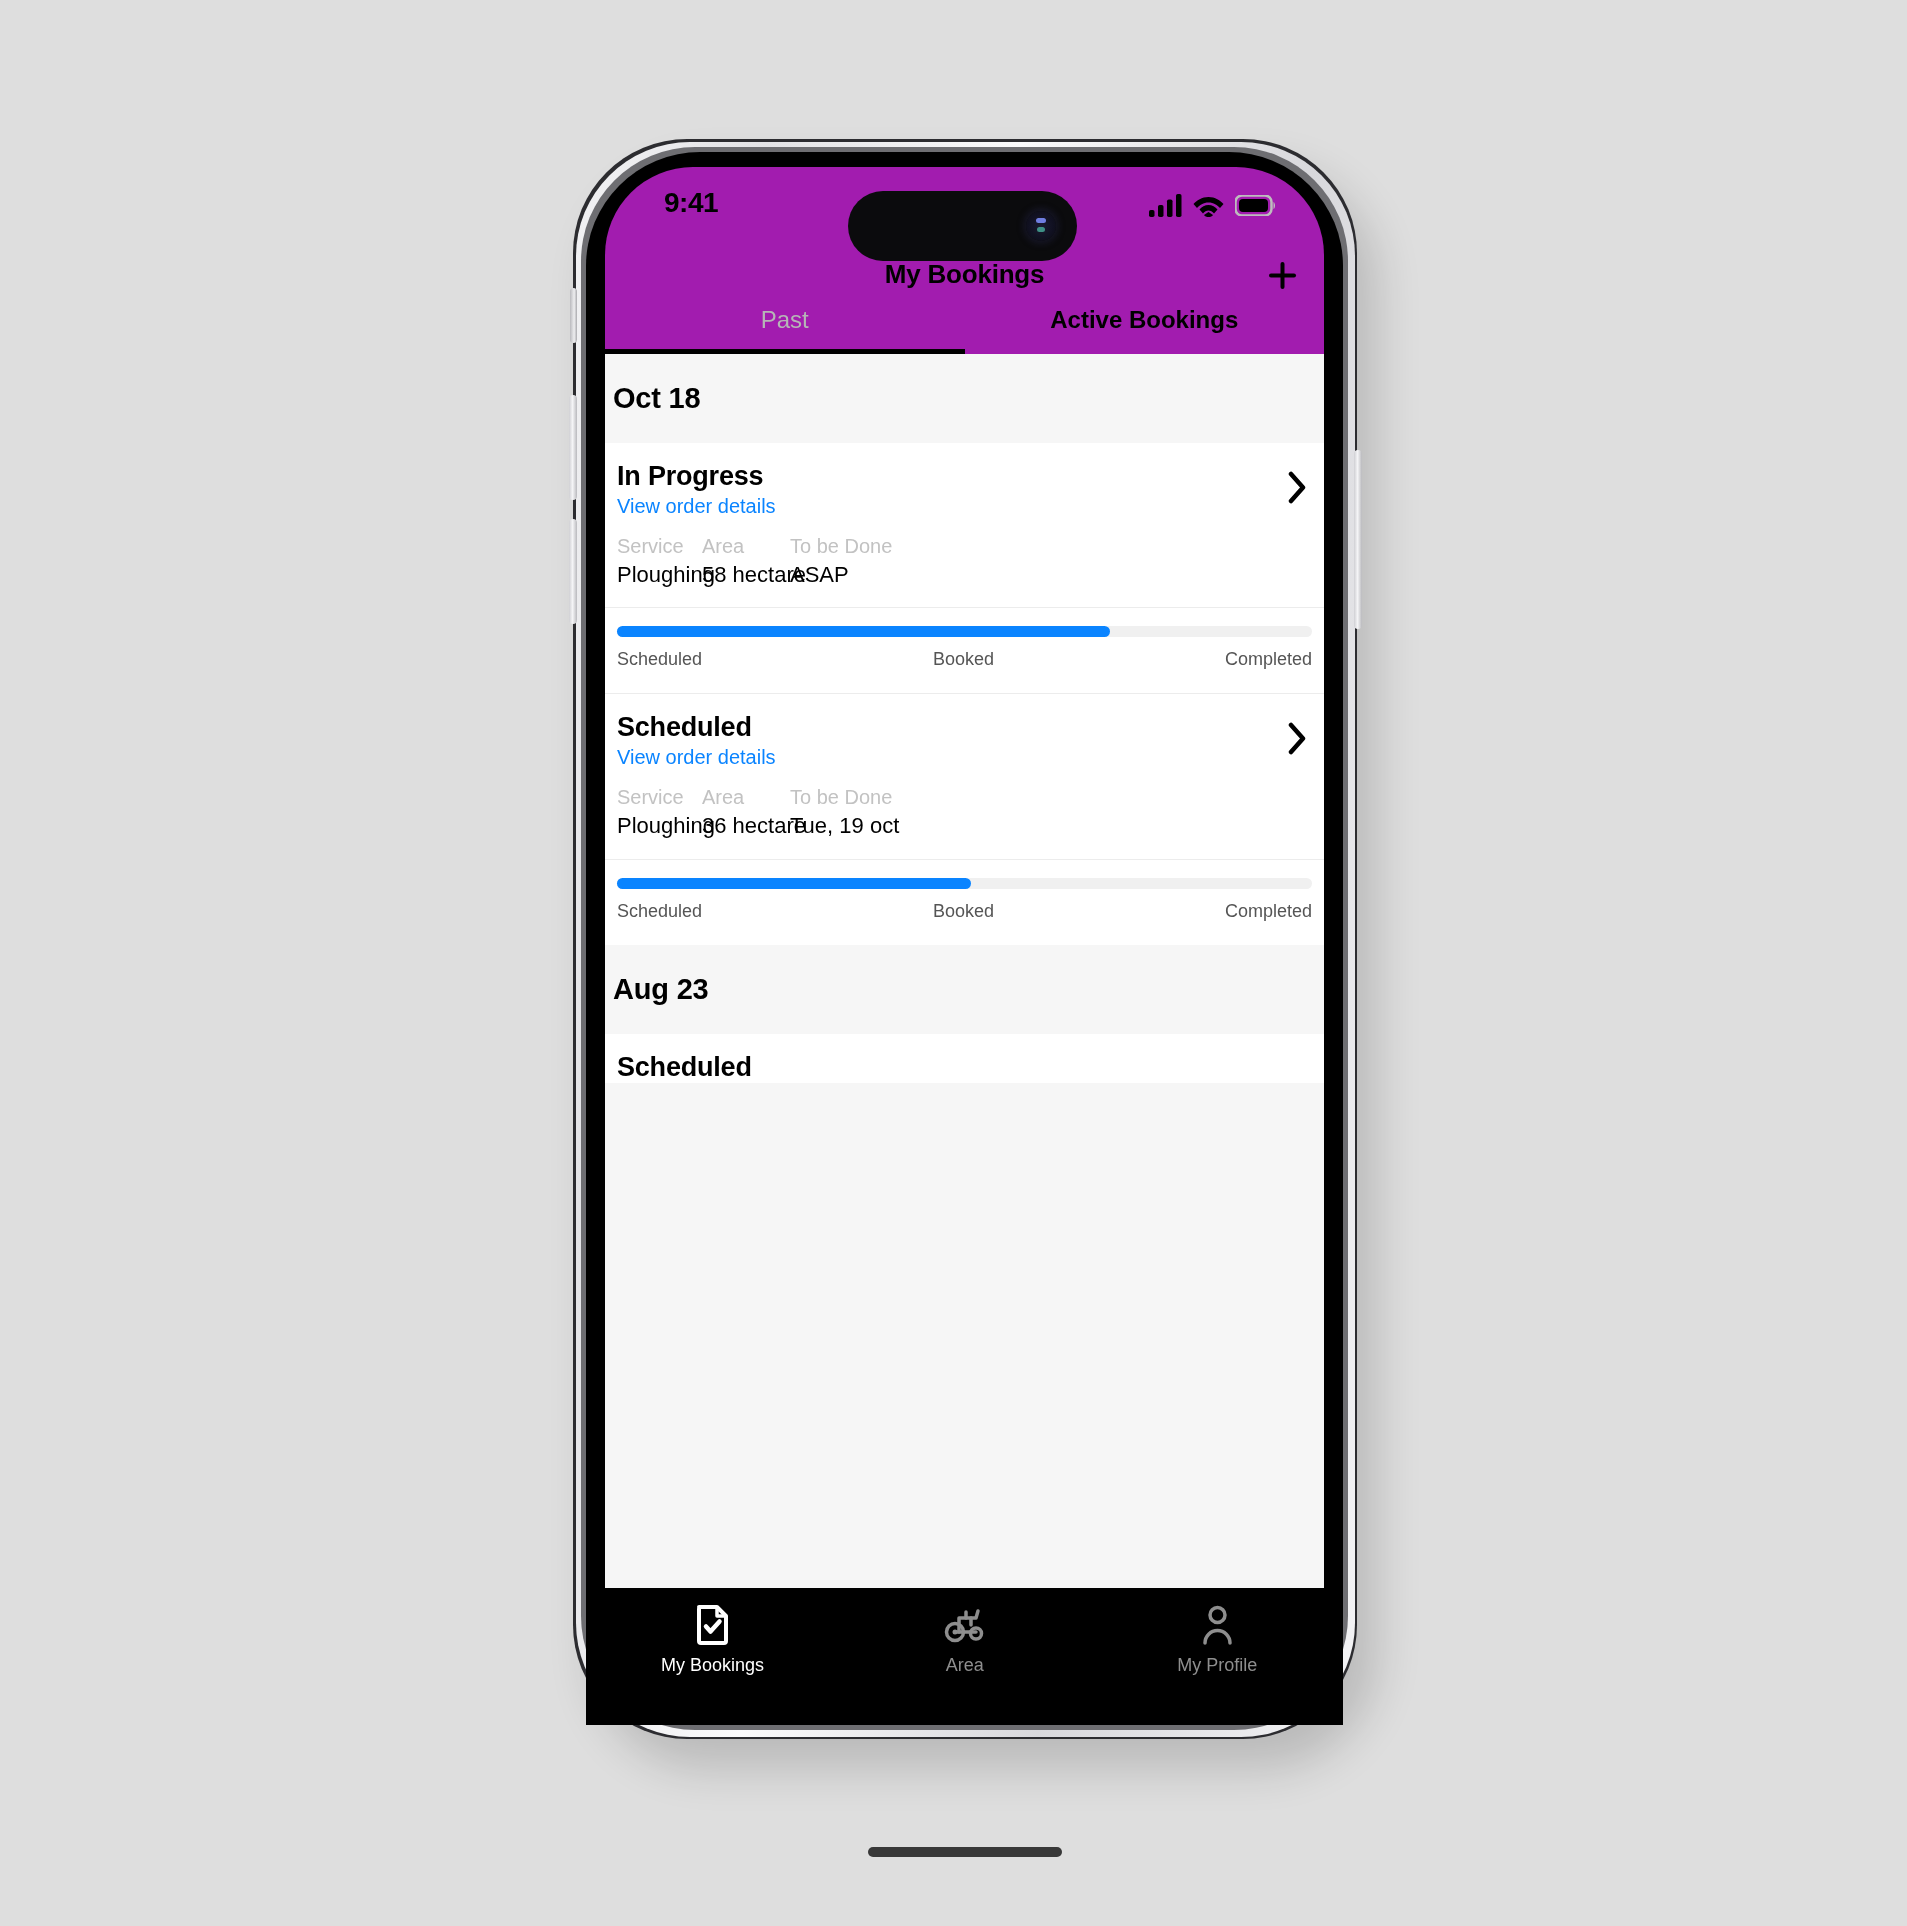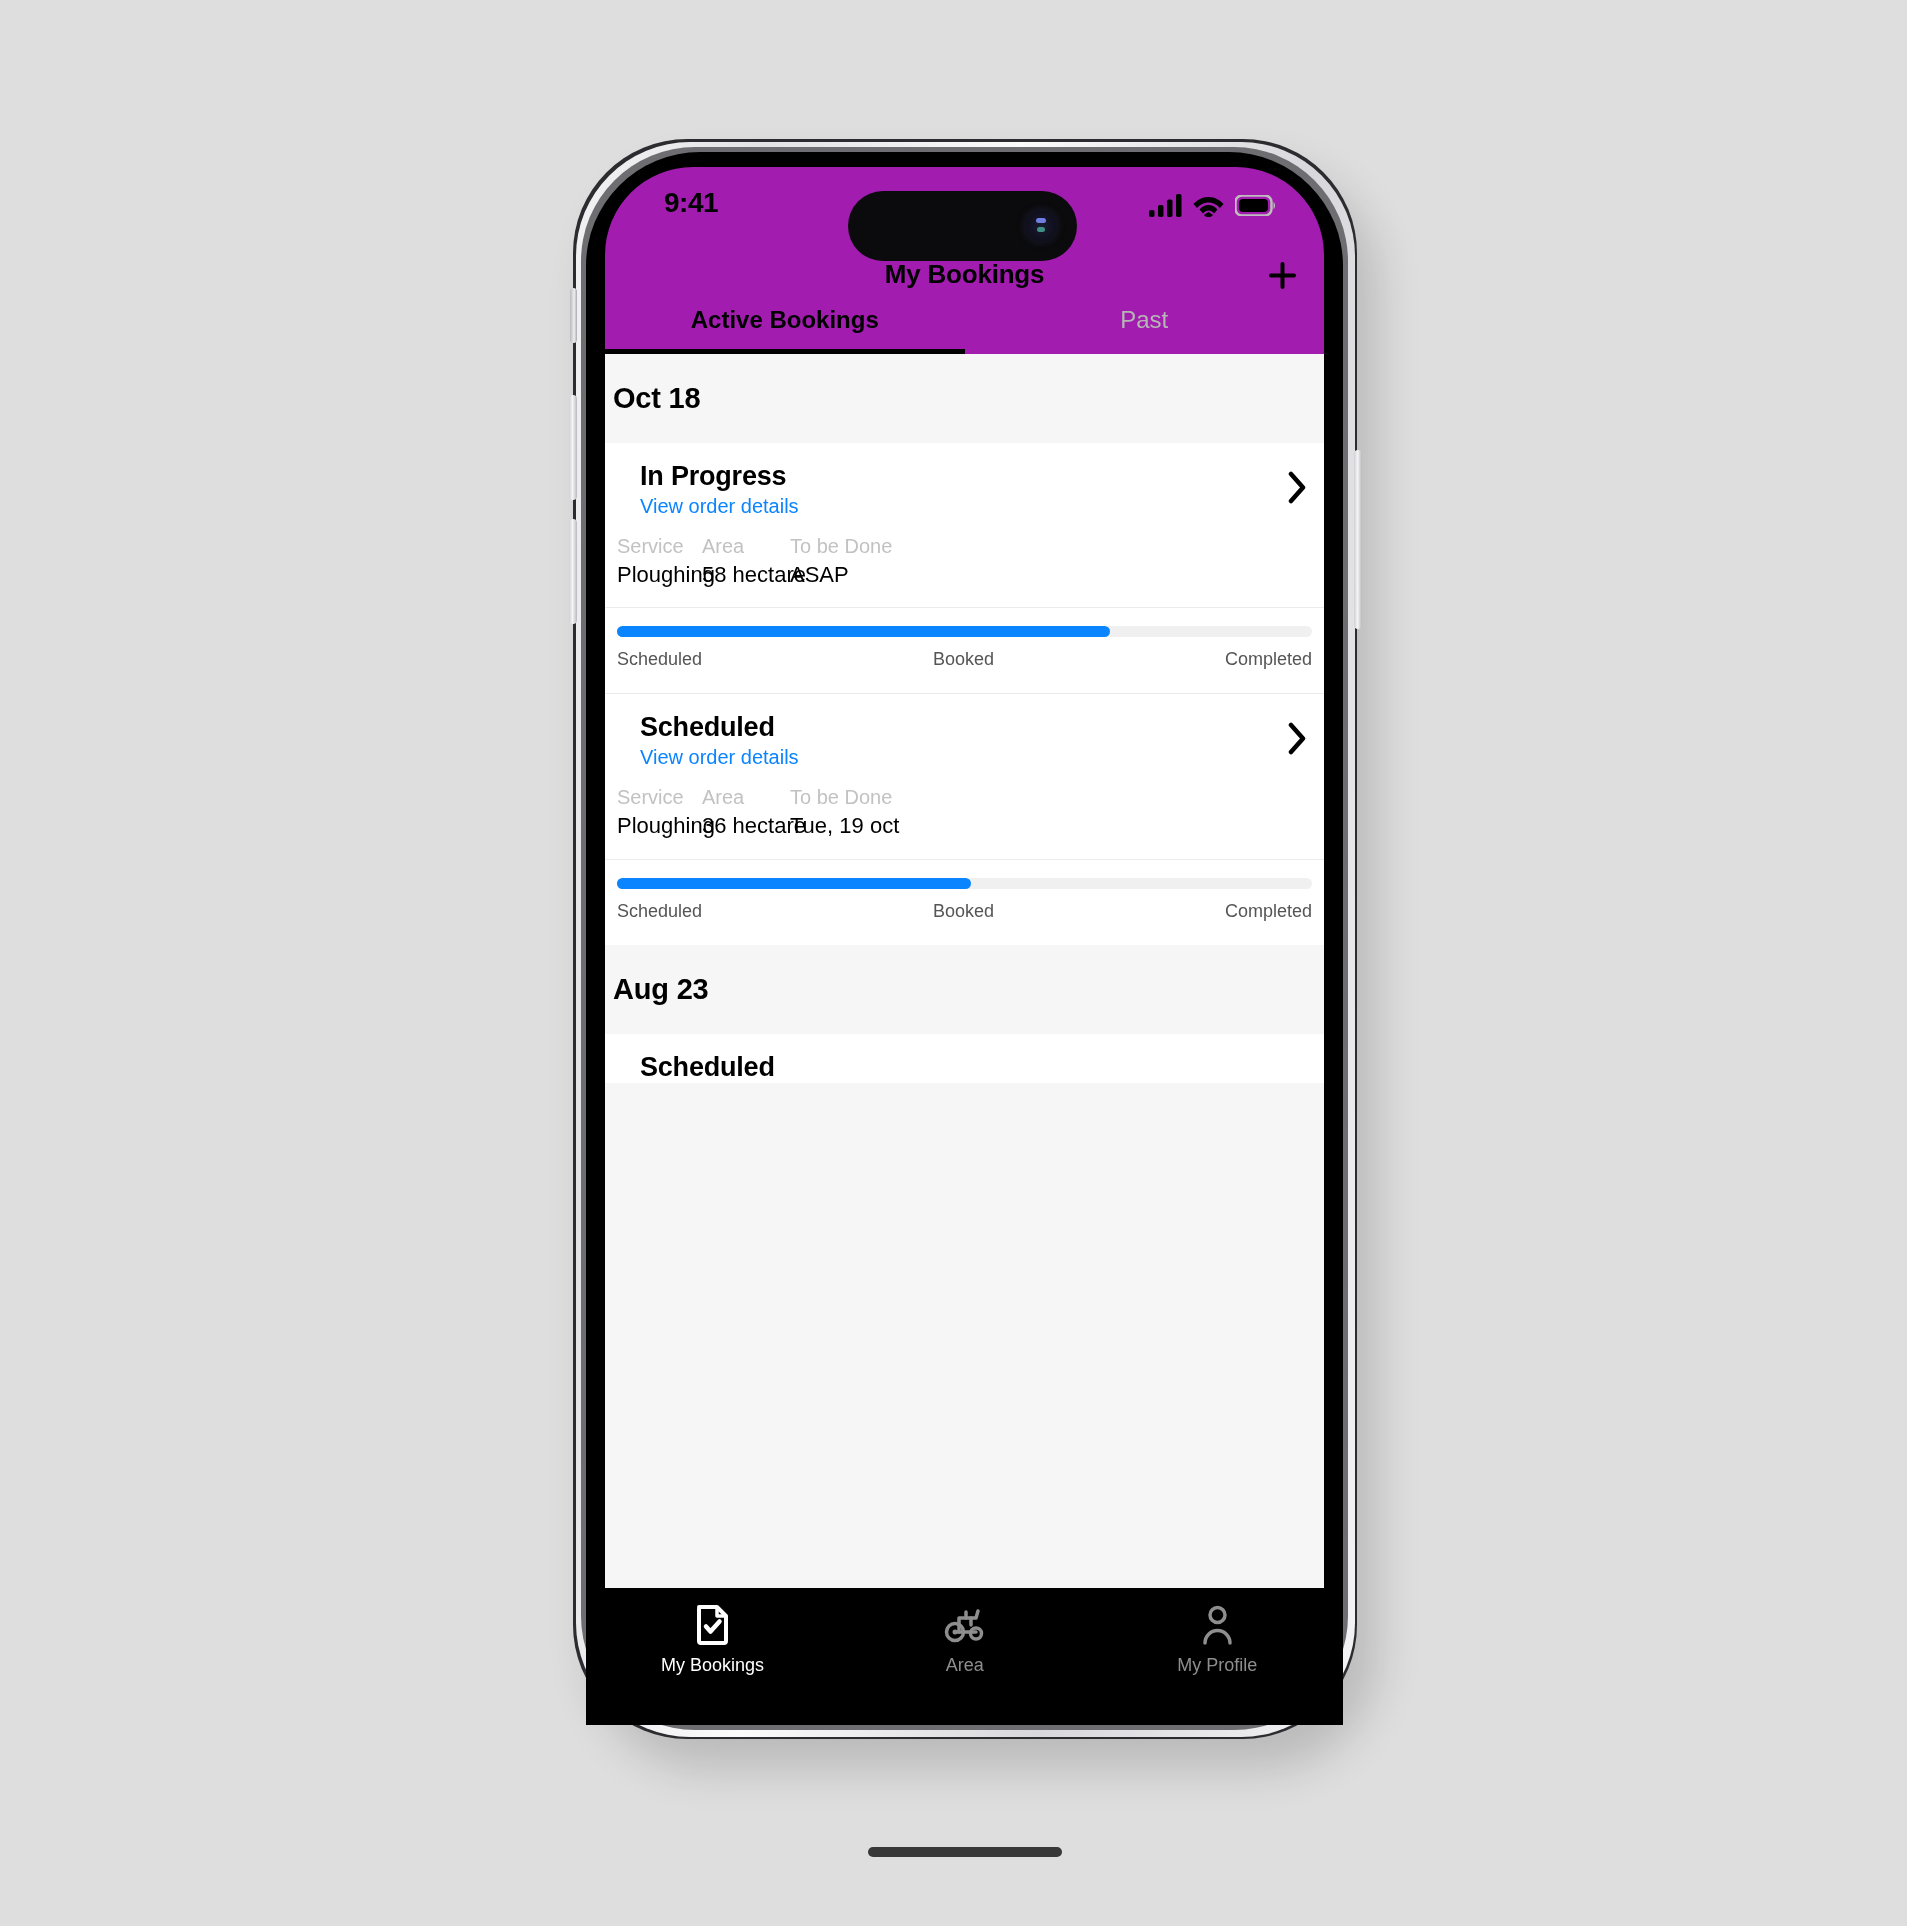--- a/index.html
+++ b/index.html
@@ -78,21 +78,21 @@
   #tab-underline{position:absolute;left:0;top:182px;width:360px;height:5px;background:#000;}
 
   
   #content{position:absolute;left:0;top:187px;width:719px;height:1312px;
     background:#f6f6f6;overflow:hidden;}
   .date-header{height:89px;background:#f6f6f6;display:flex;align-items:center;
     padding-left:8px;}
   .date-header span{font-size:29px;font-weight:700;color:#000;letter-spacing:-0.2px;}
 
   .booking-card{background:#ffffff;}
-  .card-top{position:relative;padding:18px 12px 0 12px;margin-left:23px;}
+  .card-top{position:relative;padding:18px 12px 0 12px;}
   .card-status{font-size:27px;font-weight:700;color:#000;letter-spacing:-0.2px;line-height:1.15;}
   .card-link{font-size:20px;color:#0a84ff;margin-top:2px;line-height:1.2;cursor:pointer;}
   .card-chevron{position:absolute;right:14px;top:28px;width:26px;height:35px;
     display:flex;align-items:center;justify-content:center;cursor:pointer;}
   .card-fields{display:flex;padding:16px 12px 19px 12px;}
   .field{flex:0 0 auto;}
   .field-service{width:85px;}
   .field-area{width:88px;}
   .field-label{font-size:20px;color:#c2c2c2;line-height:1.25;}
   .field-value{font-size:22px;color:#000;margin-top:3px;white-space:nowrap;line-height:1.2;}
@@ -171,25 +171,25 @@
         <span>
           <svg width="33" height="33" viewBox="0 0 66 66">
             <rect x="29" y="6" width="8" height="54" rx="4" fill="#000"></rect>
             <rect x="6" y="29" width="54" height="8" rx="4" fill="#000"></rect>
           </svg>
         </span>
       </div>
     </div>
 
     <div id="tab-bar">
+      <div class="tab tab-inactive">
+        <span>Past</span>
+      </div>
       <div class="tab tab-active">
         <span>Active Bookings</span>
-      </div>
-      <div class="tab tab-inactive">
-        <span>Past</span>
       </div>
     </div>
     <div id="tab-underline"></div>
 
     <div id="content">
 
       <div class="date-header">
         <span>Oct 18</span>
       </div>
 

